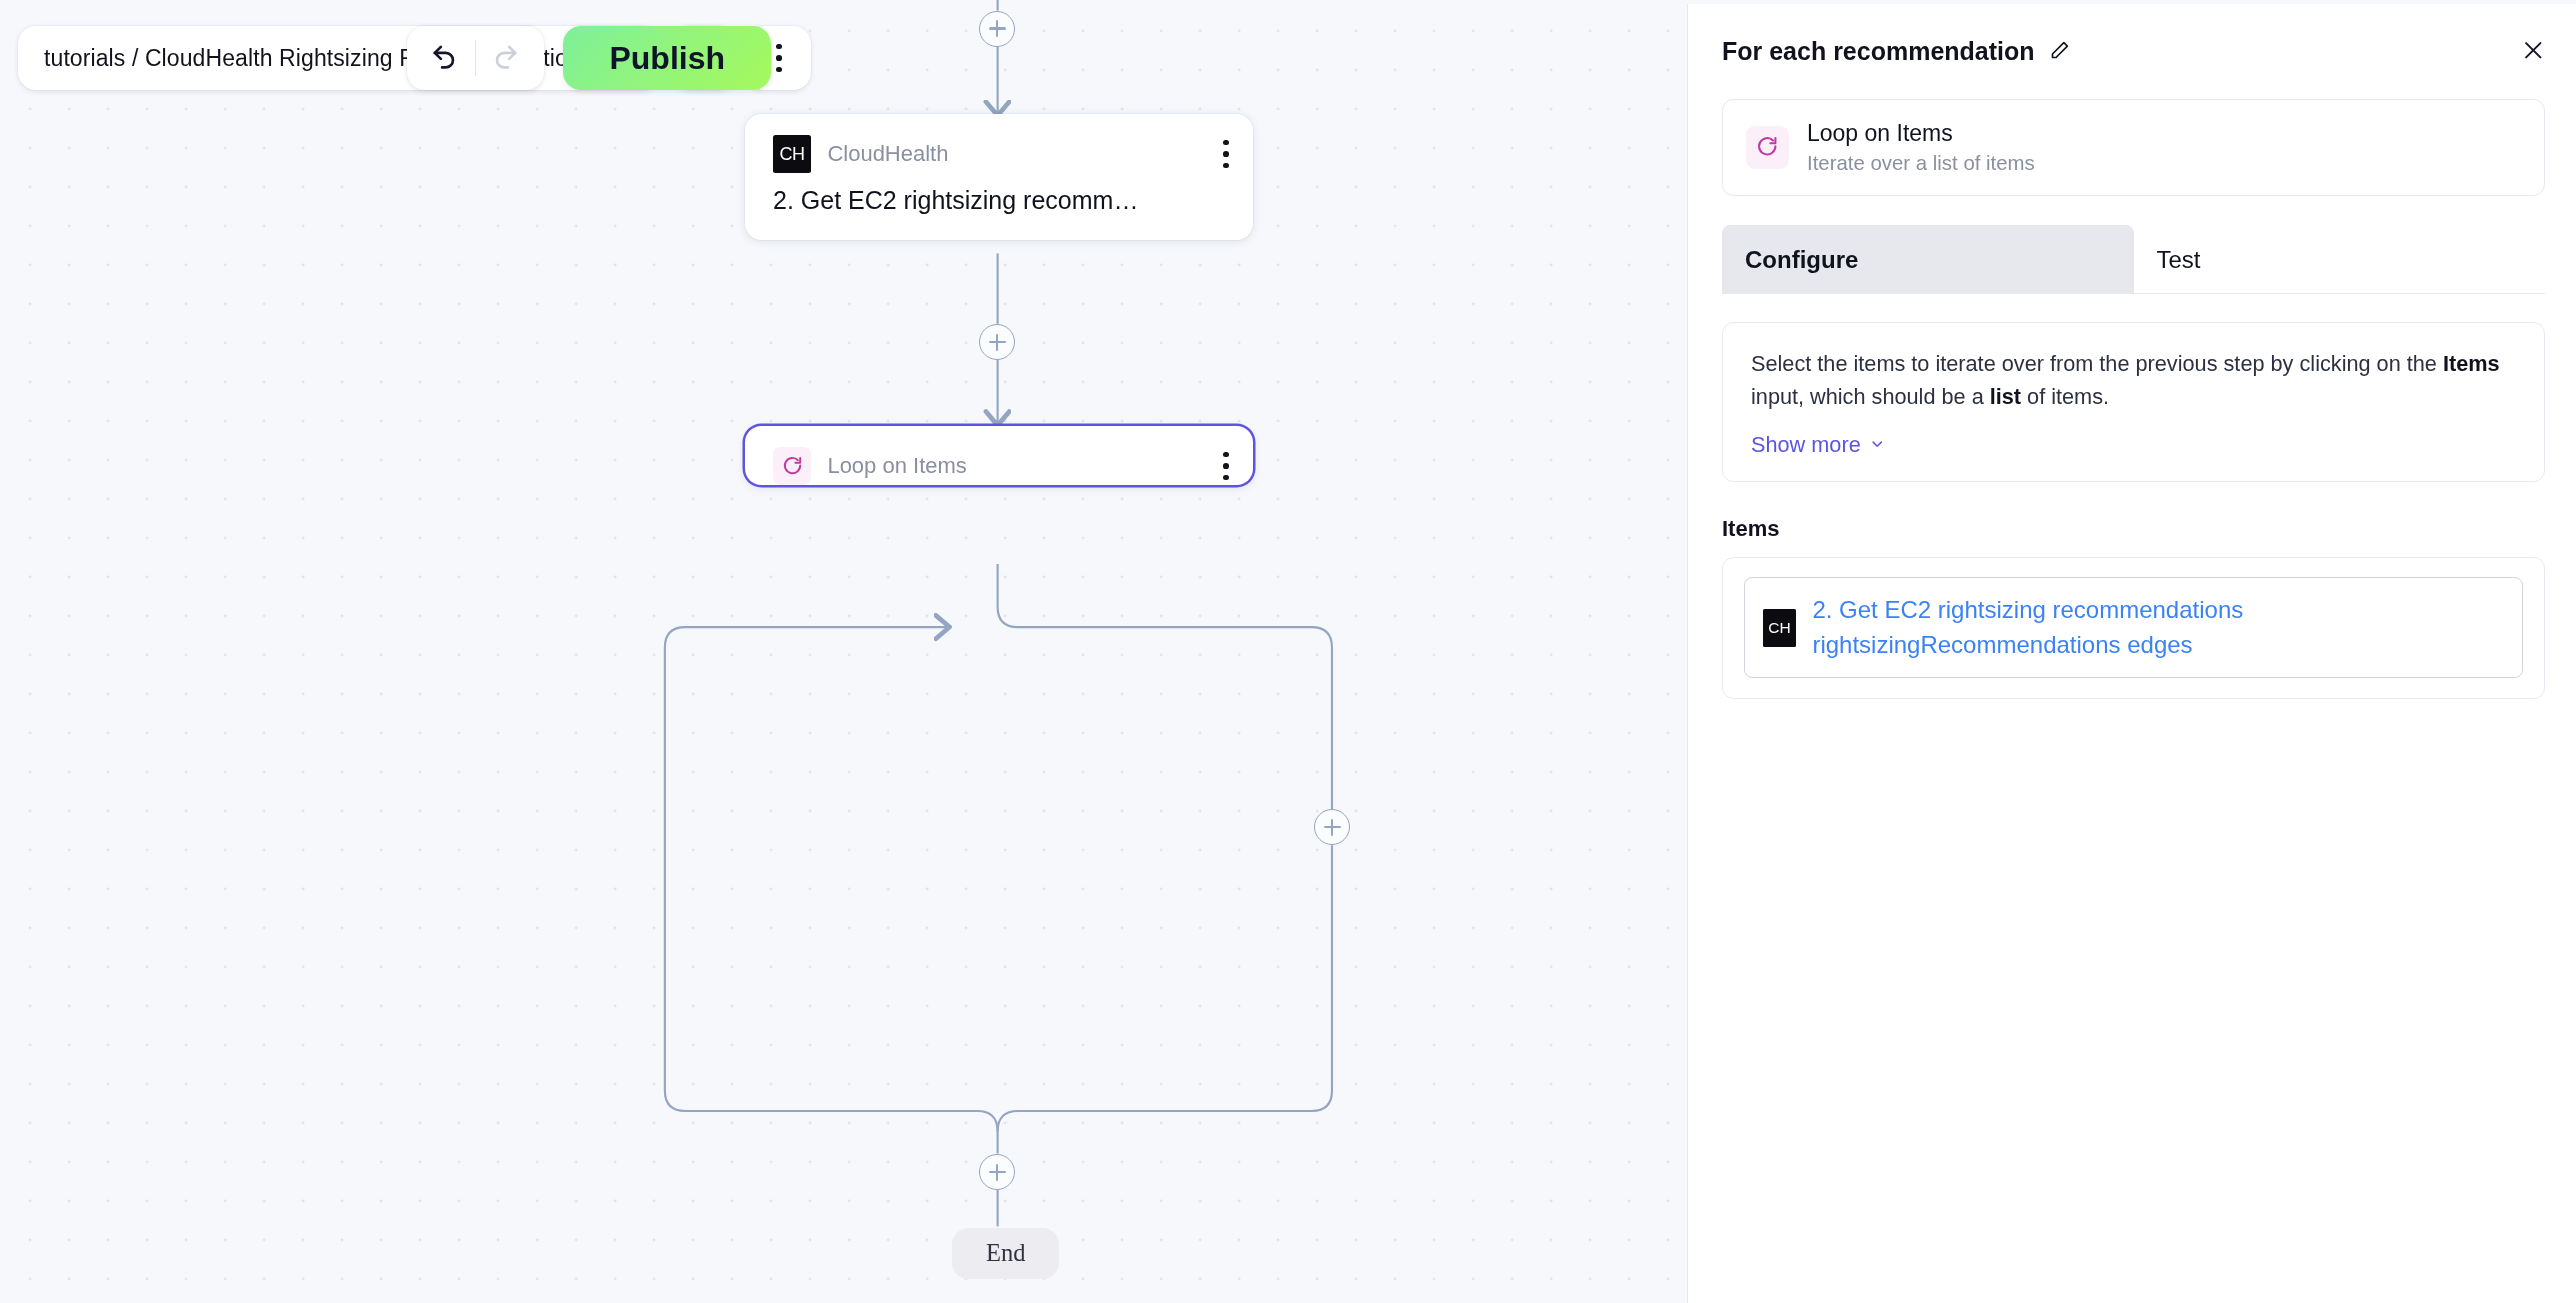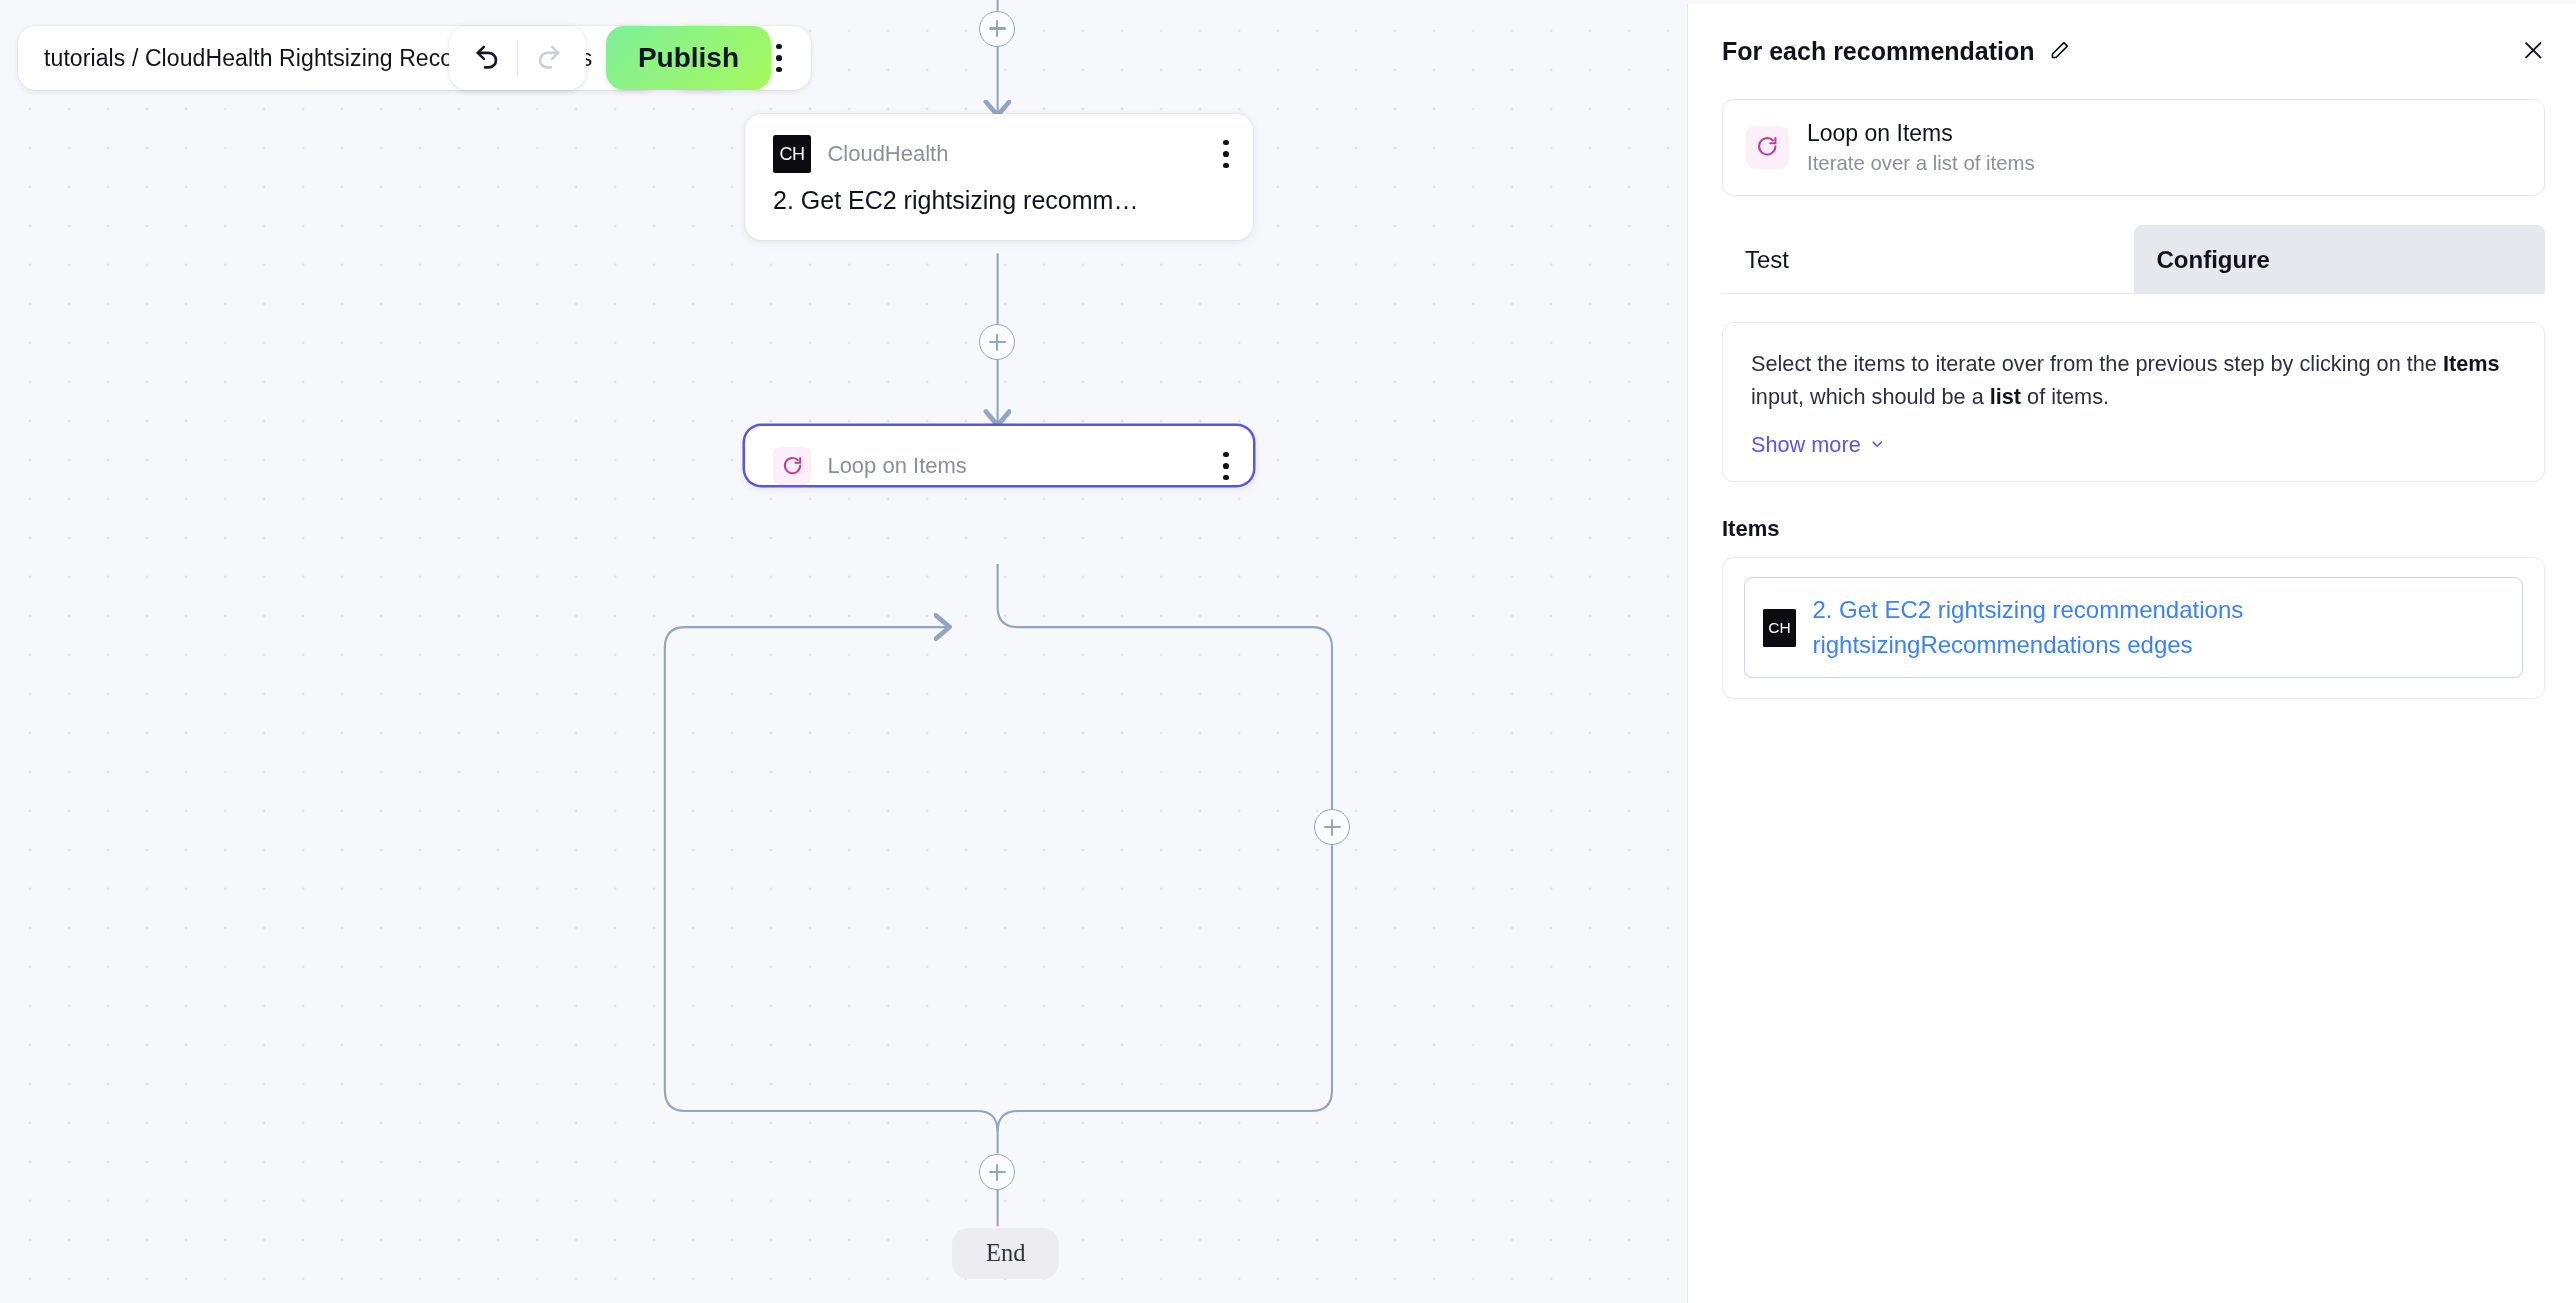--- a/index.html
+++ b/index.html
@@ -41,23 +41,23 @@
   .tr-bar { position: absolute; right: 916px; top: 26px; display: flex; gap: 19.6px; align-items: center; z-index: 40; }
   .undo-group {
     background: #fff; border-radius: 18px; height: 64px; display: flex; align-items: center;
     box-shadow: 0 1.6px 5.7px rgba(25,35,70,.10), 0 0 0 0.8px rgba(30,40,80,.03);
     padding: 0 8.2px;
   }
   .undo-btn { width: 60px; height: 64px; display: flex; align-items: center; justify-content: center; cursor: pointer; }
   .undo-sep { width: 0.8px; height: 36px; background: #e2e5ee; }
   .publish-btn {
     height: 64px; min-width: 144px; border: none; cursor: pointer;
-    border-radius: 18px; padding: 0 32px;
+    border-radius: 18px; padding: 0 46px;
     background: linear-gradient(135deg, #7ef09a 0%, #a6f95c 100%);
-    color: #10142a; font-size: 28px; font-weight: 700;
+    color: #10142a; font-size: 32px; font-weight: 700;
     font-family: "Liberation Sans", sans-serif;
     box-shadow: 0 1.6px 5.7px rgba(25,35,70,.10);
   }
 
   
   .node {
     position: absolute; background: #fff; border-radius: 16.4px;
     box-shadow: 0 1.6px 8.2px rgba(25,35,70,.10), 0 0 0 0.8px rgba(30,40,80,.05);
     z-index: 20;
   }
@@ -286,22 +286,22 @@
           <polyline points="20 3 20 8 15 8"></polyline>
         </svg>
       </div>
       <div>
         <div class="op-name">Loop on Items</div>
         <div class="op-desc">Iterate over a list of items</div>
       </div>
     </div>
 
     <div class="tabs">
+      <div class="tab active">Configure</div>
       <div class="tab">Test</div>
-      <div class="tab active">Configure</div>
     </div>
 
     <div class="help-box">
       <div class="help-text"><span>Select the items to iterate over from the previous step by clicking on the </span><b>Items</b><span> input, which should be a </span><b>list</b><span> of items.</span></div>
       <div class="show-more">
         <span>Show more</span>
         <span>
           <svg width="16.4" height="16.4" viewBox="0 0 24 24" fill="none" stroke="#5b55e0" stroke-width="2.2" stroke-linecap="round" stroke-linejoin="round">
             <polyline points="6 9 12 15 18 9"></polyline>
           </svg>

